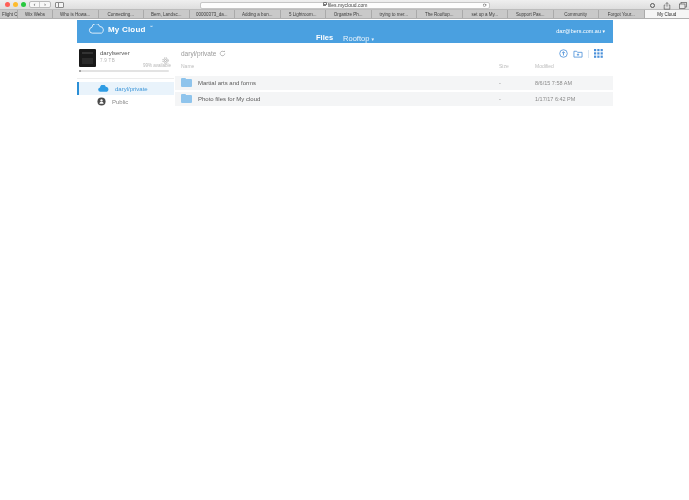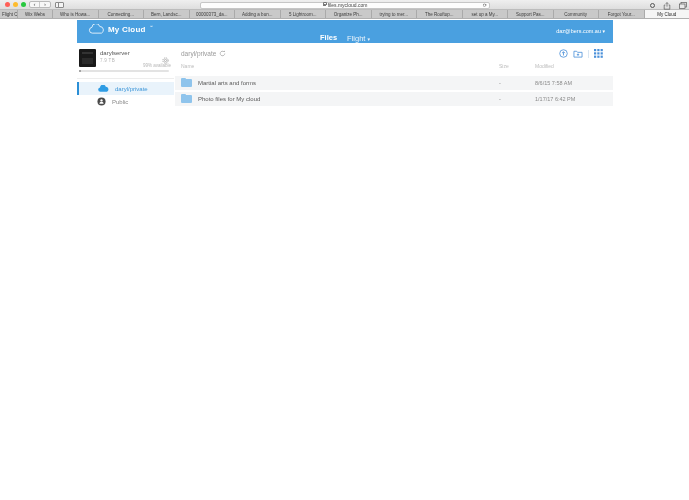--- a/index.html
+++ b/index.html
@@ -144,21 +144,21 @@
       <div class="appheader">
         <div class="logo">
           <svg width="16" height="11" viewBox="0 0 22 15">
             <path d="M18.5 12.5 H6 a4 4 0 0 1 -.6 -7.96 A5.5 5.5 0 0 1 16.2 3.4 A4.8 4.8 0 0 1 18.5 12.5 Z" fill="none" stroke="#ffffff" stroke-width="1.1"></path>
           </svg>
           <span class="logo-text">My Cloud</span>
           <span class="logo-tm">™</span>
         </div>
         <div class="appnav">
           <span class="nav-files">Files</span>
-          <span class="nav-shared"><span>Flight</span> <span class="caret">▾</span></span>
+          <span class="nav-shared"><span>Rooftop</span> <span class="caret">▾</span></span>
         </div>
         <div class="account">
           <span>daz@bers.com.au</span>
           <span class="caret">▾</span>
         </div>
       </div>
 
       <div class="sidebar">
         <span class="dev-thumb"></span>
         <span class="dev-name">darylserver</span>

